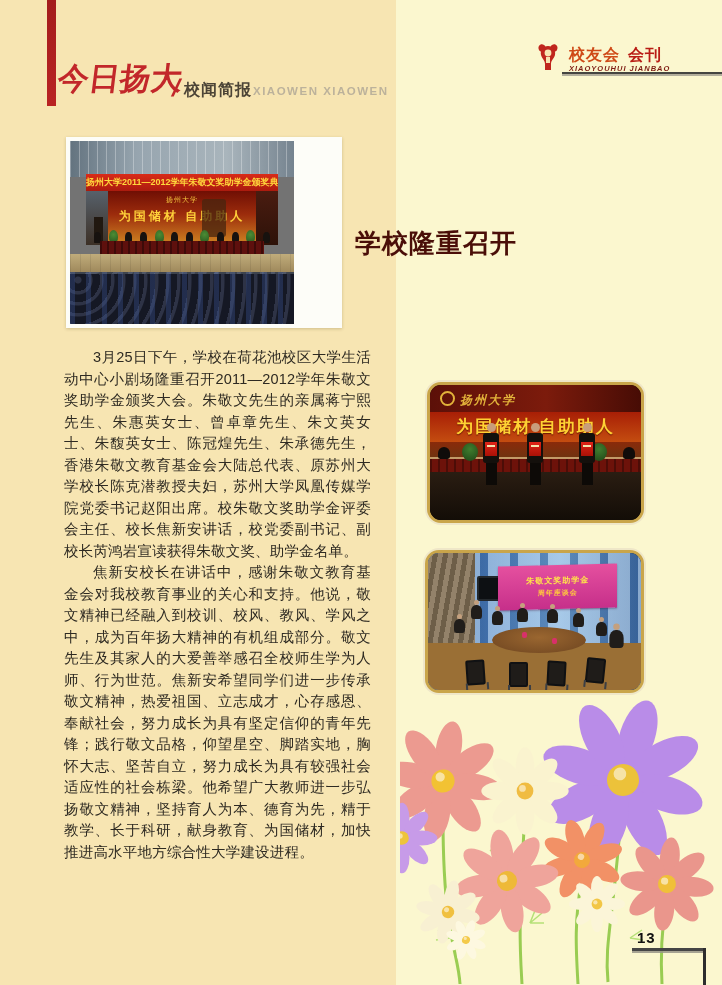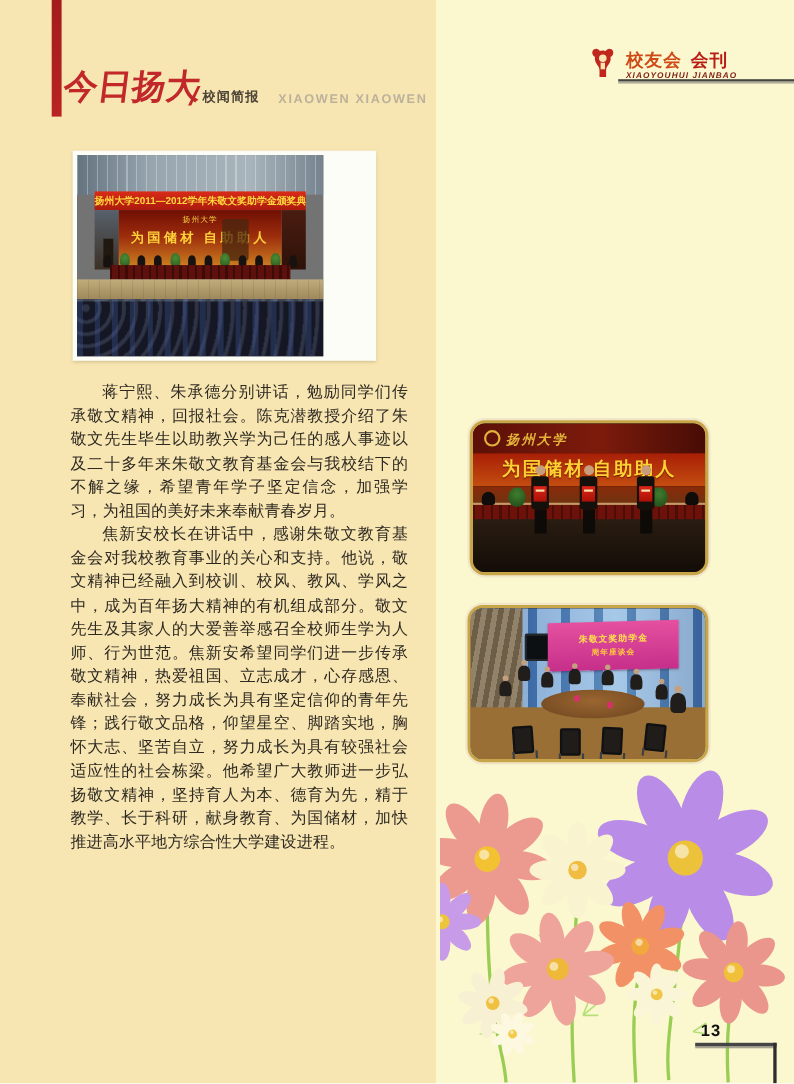--- a/index.html
+++ b/index.html
@@ -5,21 +5,21 @@
   html,body{margin:0;padding:0;background:#fff}
   .page{position:relative;width:722px;height:985px;overflow:hidden;
     font-family:"Liberation Sans","DejaVu Sans",sans-serif;
     background:linear-gradient(90deg,#f7e5b2 0,#f7e5b2 396px,#fbf7cf 396px,#fbf7cf 100%)}
 
   
   .red-bar{position:absolute;left:47px;top:0;width:9px;height:106px;background:linear-gradient(180deg,#a31c1c,#b92323)}
   .brand{position:absolute;left:58px;top:58px;font-size:31px;font-weight:bold;color:#c2272a;
     transform:skewX(-7deg);letter-spacing:0;white-space:nowrap}
   .slash{position:absolute;left:173px;top:74px;font-size:24px;font-weight:bold;color:#c2272a;transform:skewX(-16deg)}
-  .section{position:absolute;left:184px;top:80px;font-size:12px;font-weight:bold;color:#4c4436;letter-spacing:1px}
+  .section{position:absolute;left:184px;top:80px;font-size:16px;font-weight:bold;color:#4c4436;letter-spacing:1px}
   .section-pinyin{position:absolute;left:253px;top:85px;font-size:11.5px;font-weight:bold;color:#bcb29b;letter-spacing:1.5px}
   .logo-emblem{position:absolute;left:535px;top:42px;width:26px;height:31px}
   .logo-cn{position:absolute;left:569px;top:45px;font-size:16px;font-weight:bold;white-space:nowrap}
   .logo-cn .l1{color:#cf4a17;letter-spacing:1px}
   .logo-cn .l2{color:#b91c15;margin-left:8px;letter-spacing:1px}
   .logo-pinyin{position:absolute;left:569px;top:64px;font-size:7.5px;font-weight:bold;font-style:italic;
     color:#7e1d14;letter-spacing:1px;white-space:nowrap}
   .logo-rule{position:absolute;left:562px;top:72px;width:160px;height:2px;background:#454540;box-shadow:0 2px 0 rgba(170,165,150,.9)}
 
   
@@ -172,24 +172,25 @@
           <span class="plant"></span>
           <span class="fig"></span>
       </div>
       <div class="mp-skirt"></div>
       <div class="mp-stagefront"></div>
       <div class="mp-audience"></div>
     </div>
   </div>
 
   <div class="headline">
+    <div>学校隆重召开</div>
   </div>
 
   <div class="article">
-    <p>蒋宁熙、朱承德分别讲话，勉励同学们传承敬文精神，回报社会。陈克潜教授介绍了朱敬文先生毕生以助教兴学为己任的感人事迹以及二十多年来朱敬文教育基金会与我校结下的不解之缘，希望青年学子坚定信念，加强学习，为祖国的美好未来奉献青春岁月。</p>
+    <p>3月25日下午，学校在荷花池校区大学生活动中心小剧场隆重召开2011—2012学年朱敬文奖助学金颁奖大会。朱敬文先生的亲属蒋宁熙先生、朱惠英女士、曾卓章先生、朱文英女士、朱馥英女士、陈冠煌先生、朱承德先生，香港朱敬文教育基金会大陆总代表、原苏州大学校长陈克潜教授夫妇，苏州大学凤凰传媒学院党委书记赵阳出席。校朱敬文奖助学金评委会主任、校长焦新安讲话，校党委副书记、副校长芮鸿岩宣读获得朱敬文奖、助学金名单。</p>
     <p>焦新安校长在讲话中，感谢朱敬文教育基金会对我校教育事业的关心和支持。他说，敬文精神已经融入到校训、校风、教风、学风之中，成为百年扬大精神的有机组成部分。敬文先生及其家人的大爱善举感召全校师生学为人师、行为世范。焦新安希望同学们进一步传承敬文精神，热爱祖国、立志成才，心存感恩、奉献社会，努力成长为具有坚定信仰的青年先锋；践行敬文品格，仰望星空、脚踏实地，胸怀大志、坚苦自立，努力成长为具有较强社会适应性的社会栋梁。他希望广大教师进一步弘扬敬文精神，坚持育人为本、德育为先，精于教学、长于科研，献身教育、为国储材，加快推进高水平地方综合性大学建设进程。</p>
   </div>
 
   <div class="rphoto ph1">
     <div class="p1-top">
       <div class="p1-logo"><span class="p1-seal"></span><span>扬州大学</span></div>
     </div>
     <div class="p1-slogan">为国储材 自助助人</div>
     <div class="p1-mid"></div>
     <div class="p1-table"></div>

